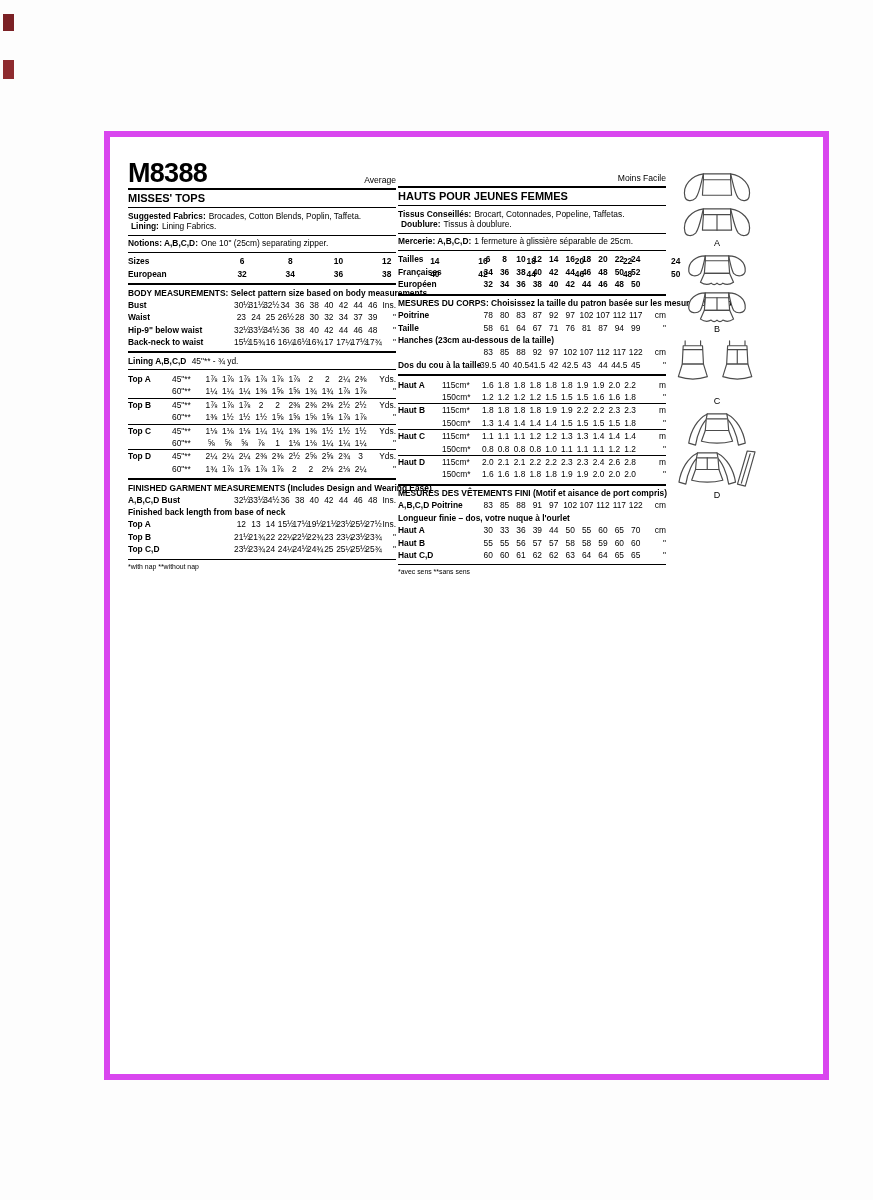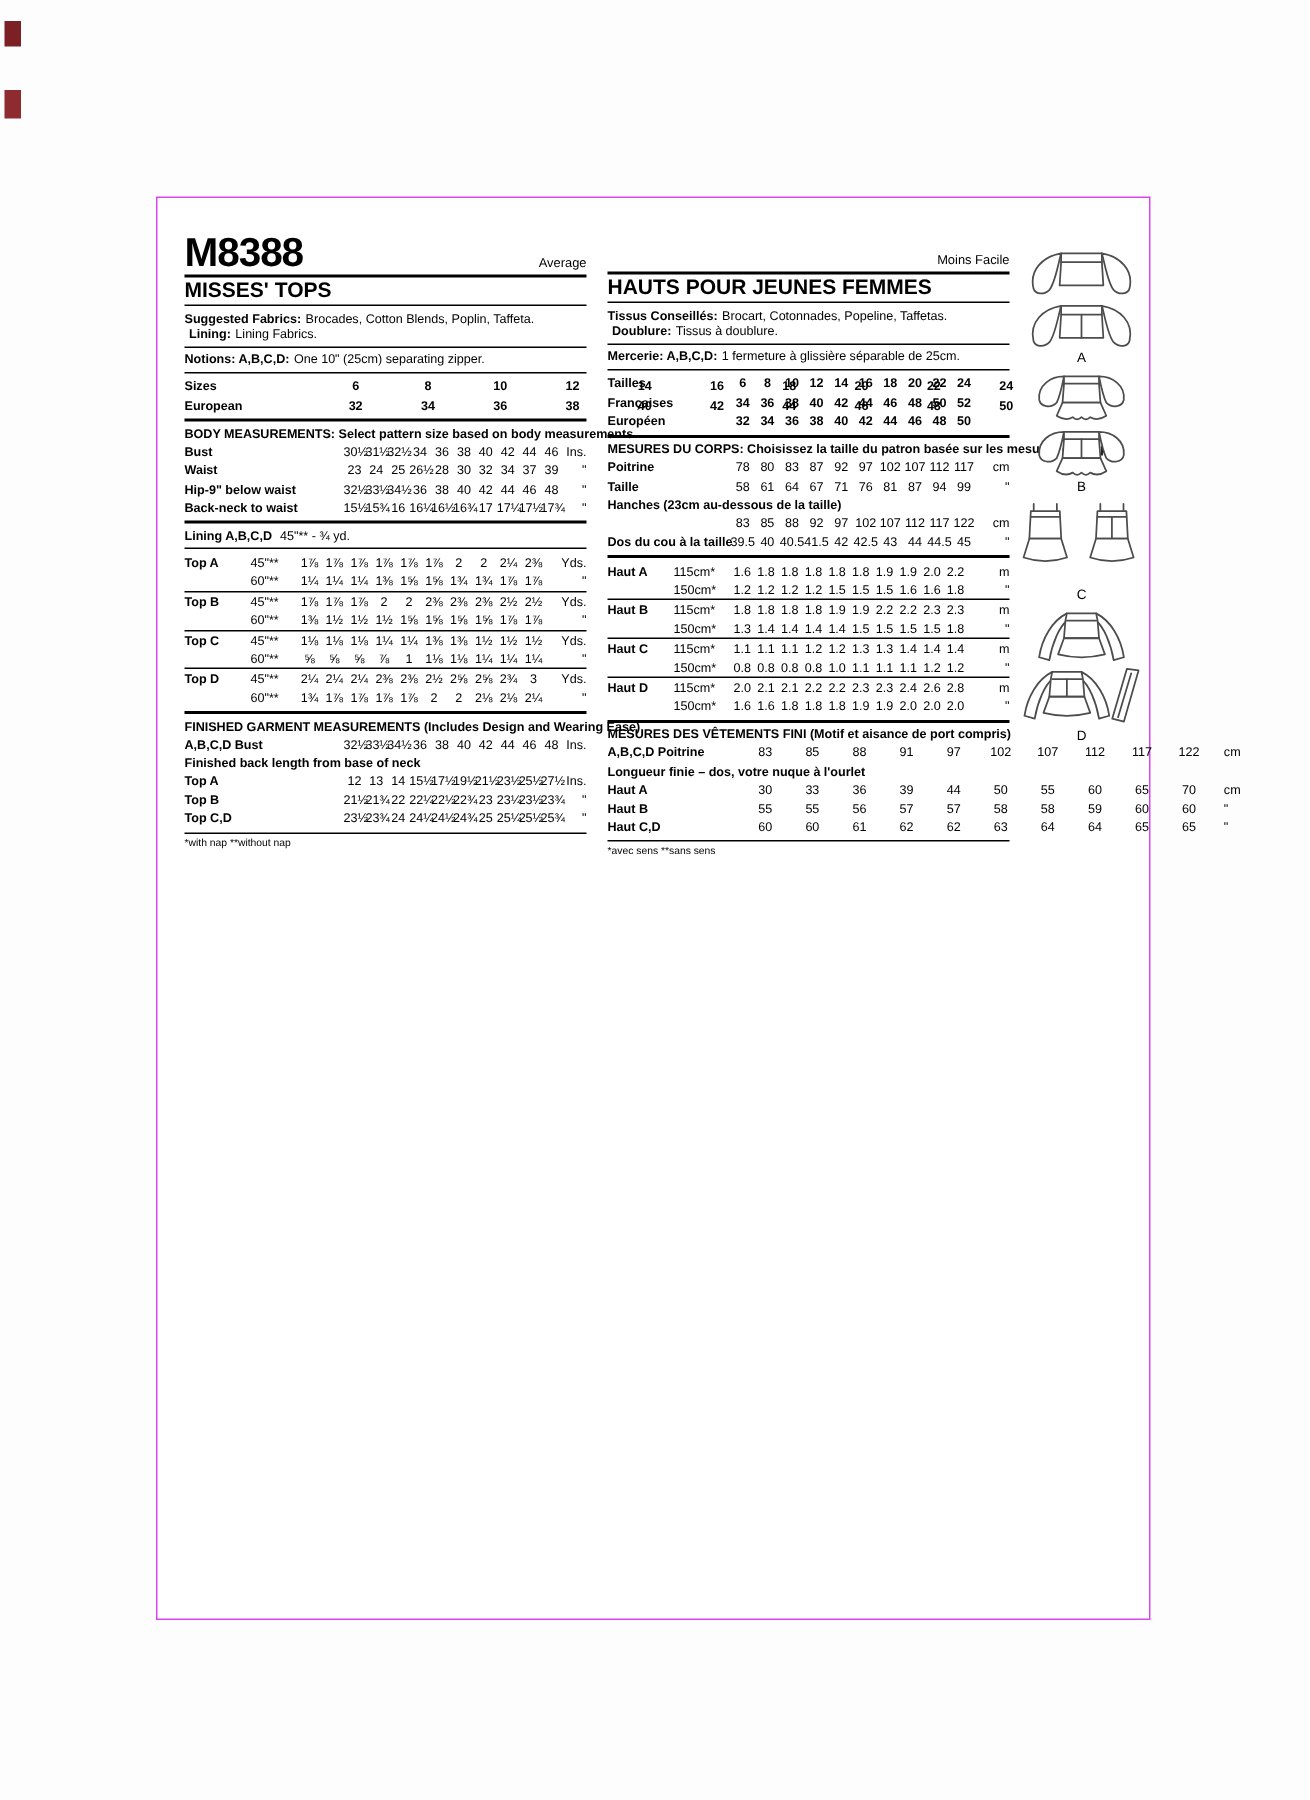--- a/index.html
+++ b/index.html
@@ -3,58 +3,58 @@
 <meta charset="utf-8">
 <style>
   * { margin:0; padding:0; box-sizing:border-box; }
   html,body { width:873px; height:1200px; background:#fdfdfd; font-family:"Liberation Sans", sans-serif; color:#000; }
   body { position:relative; overflow:hidden; }
 
   .edge-mark { position:absolute; left:3px; width:11px; }
   .edge-mark.m1 { top:14px; height:17px; }
   .edge-mark.m2 { top:60px; height:19px; }
 
-  .sheet { position:absolute; left:104px; top:131px; width:663px; height:949px;
-           background:#fff; border:1px solid #d946ef; padding:24px 5px 0 18px; display:flex; }
+  .sheet { position:absolute; left:104px; top:131px; width:725px; height:949px;
+           background:#fff; border:6px solid #d946ef; padding:24px 5px 0 18px; display:flex; }
 
   .col-en { width:268px; }
-  .col-fr { width:268px; margin-left:14px; }
+  .col-fr { width:268px; margin-left:2px; }
   .col-views { width:94px; margin-left:4px; padding-top:10px; display:flex; flex-direction:column; align-items:center; }
 
   .hdr { display:flex; justify-content:space-between; align-items:flex-end;
          border-bottom:2.5px solid #000; padding-bottom:3px; min-height:27px; }
   .hdr-fr { display:flex; justify-content:flex-end; align-items:flex-end;
             border-bottom:2.5px solid #000; padding-bottom:3px; min-height:27px; }
   .code { font-size:27px; font-weight:bold; letter-spacing:-0.7px; line-height:24px; }
   .diff { font-size:8.6px; }
 
   .sect { border-bottom:1.5px solid #000; padding:2.5px 0 3px 0; font-size:8.4px; line-height:10.6px; }
   .sect.thick { border-bottom-width:2px; }
-  .sect-title { font-weight:bold; font-size:14px; }
+  .sect-title { font-weight:bold; font-size:11px; }
   .b { font-weight:bold; }
   .sp { margin-left:3px; }
 
   .trow { display:grid; align-items:baseline; line-height:12.4px; font-size:8.4px; }
   .tlabel { font-weight:bold; white-space:nowrap; text-align:left; }
   .twidth { white-space:nowrap; }
   .tval { text-align:center; white-space:nowrap; }
   .tunit { text-align:right; white-space:nowrap; }
   .theading { grid-column:1/-1; font-weight:bold; white-space:nowrap; }
   .trow.sep { border-top:1px solid #000; }
   .bold-vals .tval { font-weight:bold; }
 
   .tbl-en-sizes .trow { grid-template-columns:74px repeat(10,16.2px) 1fr;gap:32px; }
   .tbl-en-body  .trow { grid-template-columns:106px repeat(10,14.6px) 1fr; }
   .tbl-en-yard  .trow { grid-template-columns:44px 31px repeat(10,16.6px) 1fr; }
   .tbl-en-fin   .trow { grid-template-columns:106px repeat(10,14.6px) 1fr; }
 
   .tbl-fr-sizes .trow { grid-template-columns:82px repeat(10,16.4px) 1fr; }
   .tbl-fr-body  .trow { grid-template-columns:82px repeat(10,16.4px) 1fr; }
   .tbl-fr-yard  .trow { grid-template-columns:44px 38px repeat(10,15.8px) 1fr; }
-  .tbl-fr-fin   .trow { grid-template-columns:82px repeat(10,16.4px) 1fr;gap:15px; }
+  .tbl-fr-fin   .trow { grid-template-columns:82px repeat(10,16.4px) 1fr; }
 
   .tbl-heading { font-weight:bold; font-size:8.4px; line-height:11px; white-space:nowrap; }
   .footnote { font-size:6.9px; padding-top:3px; }
 
   .view-group { display:flex; flex-direction:column; align-items:center; margin-bottom:5px; }
   .view-letter { font-size:9px; margin-top:1px; }
   .sketch { display:block; }
   .sketch path, .sketch line { fill:#fff; stroke:#4c4c4c; stroke-width:1.2; stroke-linejoin:round; stroke-linecap:round; }
   .sketch line, .sketch path.nofill { fill:none; }
 </style>

